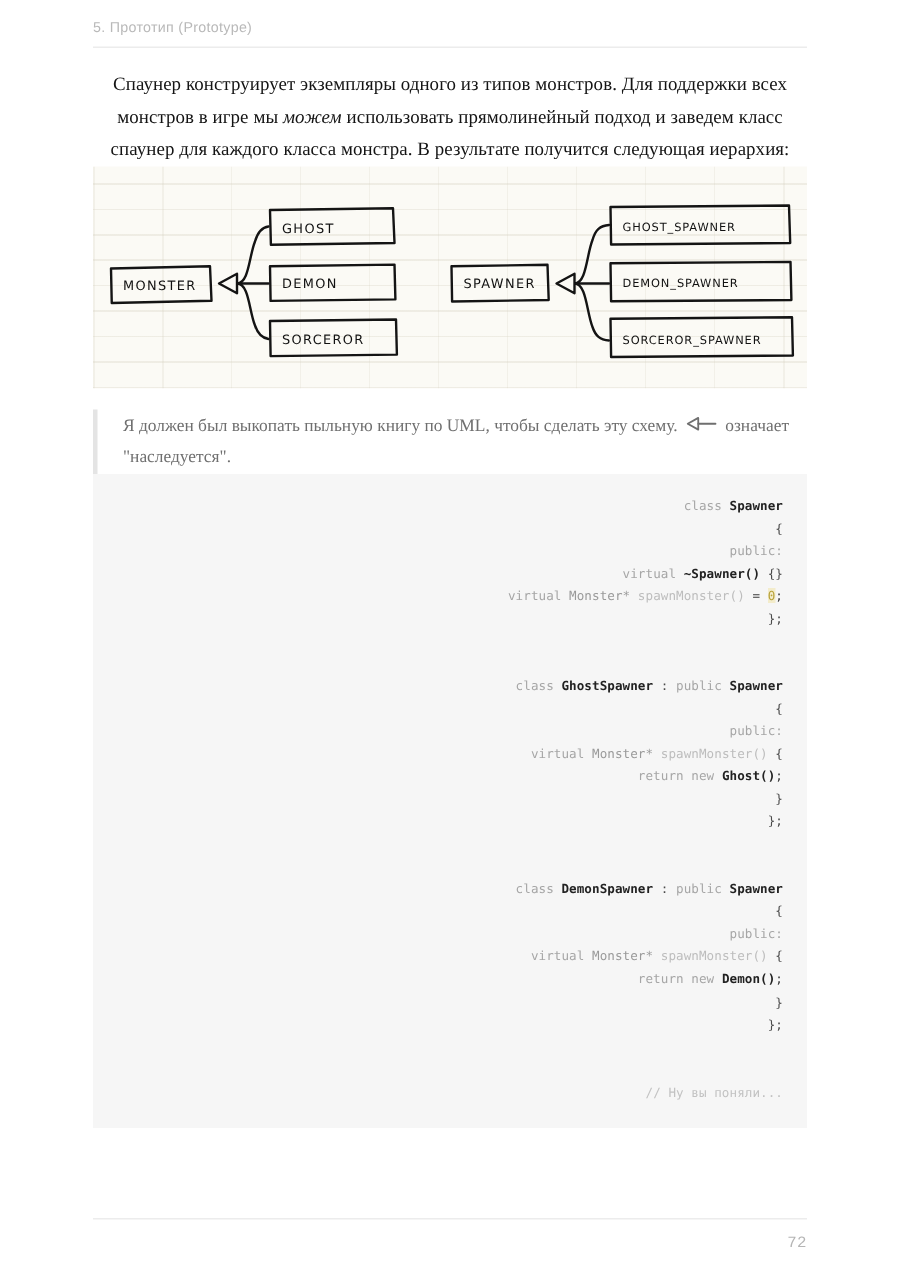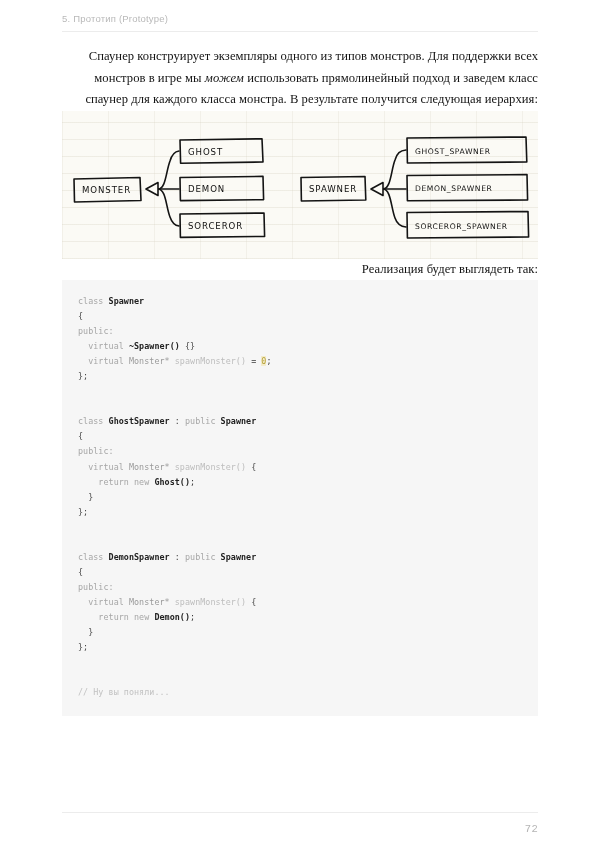--- a/index.html
+++ b/index.html
@@ -56,21 +56,21 @@
     top: 46px;
     left: 62px;
     width: 476px;
   }
 
   p.body-text {
     margin: 0 0 0 0;
     font-size: 12.6px;
     line-height: 21.5px;
     color: #141414;
-    text-align: right;
+    text-align: center;
     letter-spacing: 0.05px;
   }
   p.body-text em { font-style: italic; }
 
   .para-intro { margin-bottom: 13px; }
 
   
   .diagram-figure {
     width: 476px;
     height: 148px;
@@ -142,20 +142,21 @@
     padding: 14px 16px 16px 16px;
     box-sizing: border-box;
     width: 476px;
     font-family: "DejaVu Sans Mono", "Liberation Mono", monospace;
     font-size: 8.4px;
     line-height: 15.05px;
     color: #3a3a3a;
     white-space: pre;
     overflow: hidden;
     letter-spacing: 0.05px;
+    text-align: right;
   }
   pre.code-block .kw   { color: #a6a6a6; }
   pre.code-block .id   { color: #222222; font-weight: bold; }
   pre.code-block .typ  { color: #9a9a9a; }
   pre.code-block .fn   { color: #bdbdbd; }
   pre.code-block .punct{ color: #4a4a4a; }
   pre.code-block .num  { color: #b8a23a; background: #f3eccb; }
   pre.code-block .op   { color: #3a3a3a; }
   pre.code-block .cmt  { color: #c2c2c2; }
 
@@ -232,22 +233,29 @@
         <text class="hand-label" x="126" y="81">DEMON</text>
         <text class="hand-label" x="126" y="118">SORCEROR</text>
 
         <text class="hand-label" x="247" y="81">SPAWNER</text>
         <text class="hand-label-sm" x="353" y="43">GHOST_SPAWNER</text>
         <text class="hand-label-sm" x="353" y="80">DEMON_SPAWNER</text>
         <text class="hand-label-sm" x="353" y="118">SORCEROR_SPAWNER</text>
       </svg>
     </figure>
 
-
-    <p class="body-text para-lead-in">Реализация будет выглядеть так:</p>
+    <blockquote class="note">
+      <p><span>Я должен был выкопать пыльную книгу по UML, чтобы сделать эту схему. </span><span class="uml-arrow-glyph"><svg width="22" height="11" viewBox="0 0 22 11" xmlns="http://www.w3.org/2000/svg">
+              <g fill="none" stroke="#6f6f6f" stroke-width="1.2" stroke-linejoin="round" stroke-linecap="round">
+                <path d="M8.5,1.6 L1.5,5.5 L8.5,9.4 Z"></path>
+                <path d="M8.5,5.5 L20,5.5"></path>
+              </g>
+            </svg></span><span> означает "наследуется".</span></p>
+    </blockquote>
+
 
     <pre class="code-block" id="code-block"><span class="kw">class </span><span class="id">Spawner</span>
 <span class="punct">{</span>
 <span class="kw">public:</span>
 <span class="kw">  virtual </span><span class="id">~Spawner()</span><span class="punct"> {}</span>
 <span class="kw">  virtual </span><span class="typ">Monster*</span><span class="fn"> spawnMonster()</span><span class="op"> = </span><span class="num">0</span><span class="op">;</span>
 <span class="punct">};</span>
 
 
 <span class="kw">class </span><span class="id">GhostSpawner</span><span class="punct"> : </span><span class="kw">public </span><span class="id">Spawner</span>

